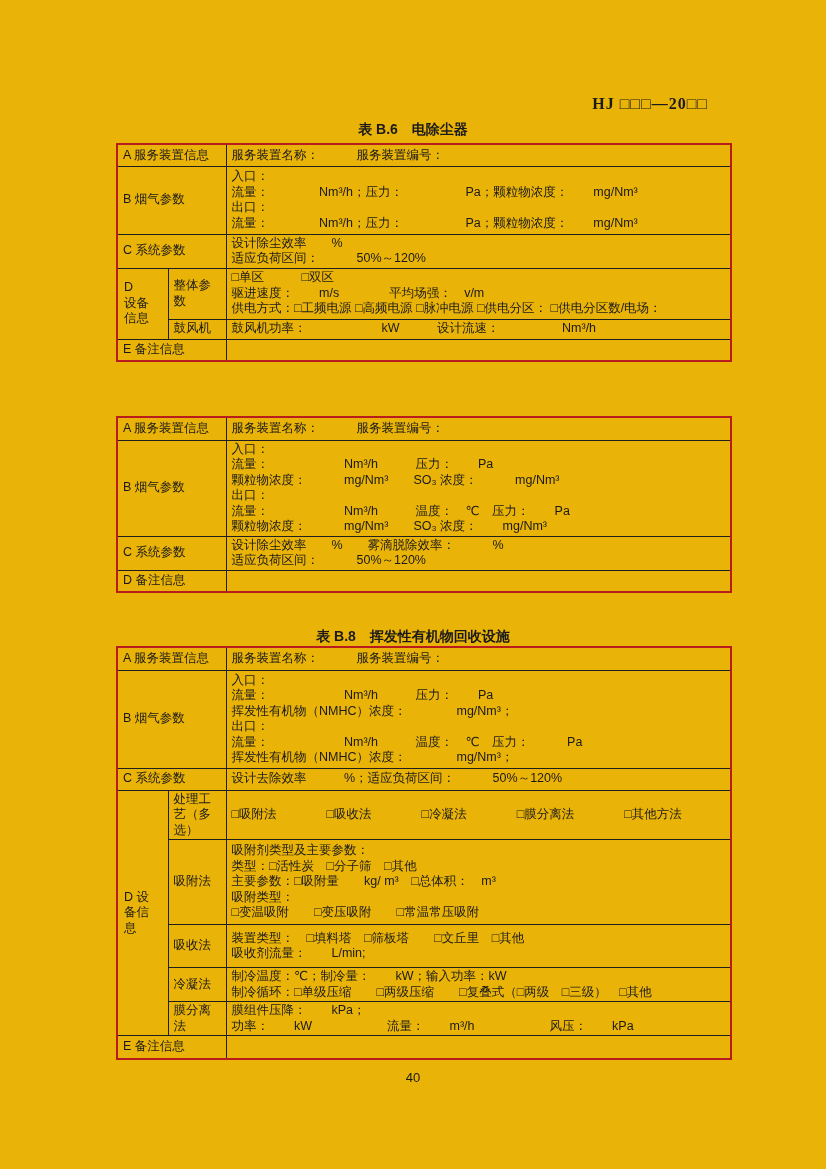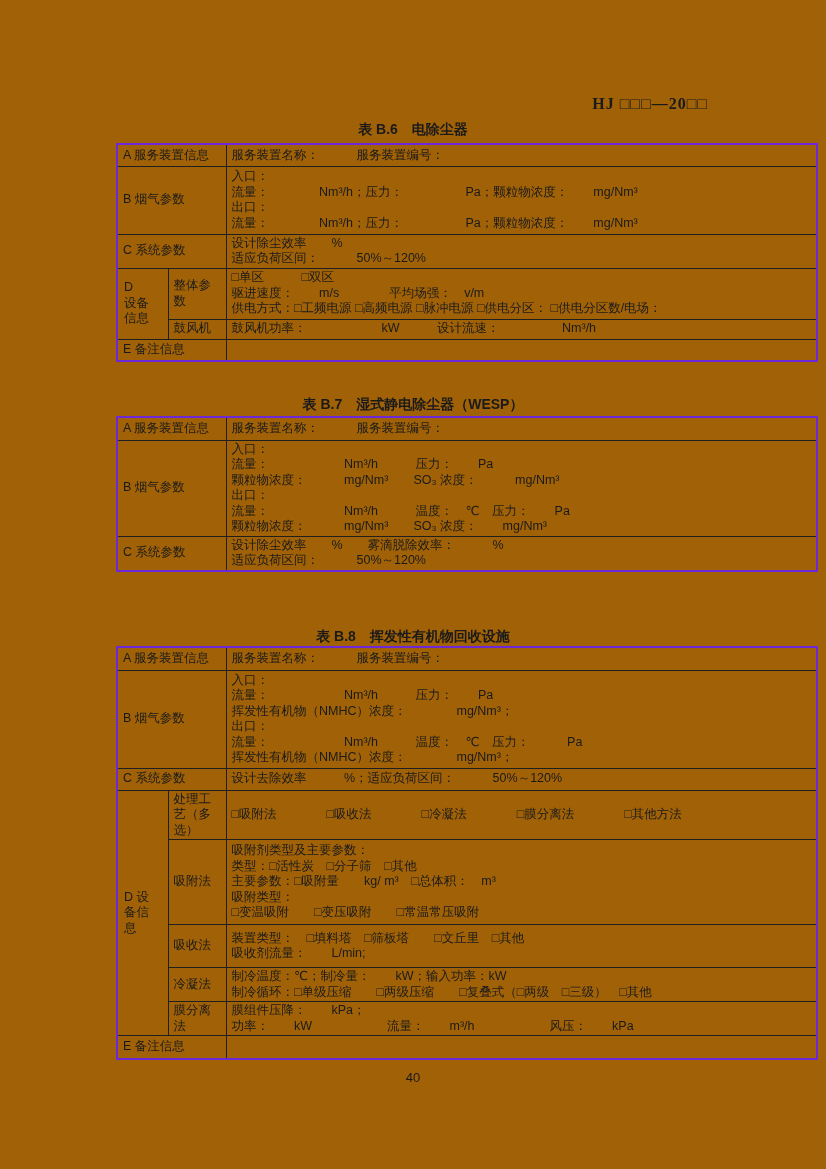--- a/index.html
+++ b/index.html
@@ -1,36 +1,36 @@
 <!DOCTYPE html>
 <html><head>
 <meta charset="utf-8">
 <style>
   html,body { margin:0; padding:0; background:#e8e8e8; }
   .page {
     position:relative; width:826px; height:1169px; margin:0 auto;
-    background:#a16207; color:#1a1a1a;
+    background:#eab308; color:#1a1a1a;
     font-family:"Liberation Sans","DejaVu Sans",sans-serif;
   }
   .doc-code {
     position:absolute; top:95px; right:118px;
     font-family:"Liberation Serif","DejaVu Serif",serif;
     font-weight:bold; font-size:16px; letter-spacing:1px; white-space:pre;
   }
   .tbl-title {
     position:absolute; left:0; width:100%; text-align:center;
     font-weight:bold; font-size:14px; white-space:pre;
   }
   #title-b6 { top:121px; }
   #title-b7 { top:396px; }
   #title-b8 { top:628px; }
   table.t {
-    position:absolute; left:116px; width:702px;
+    position:absolute; left:116px; width:616px;
     border-collapse:collapse; table-layout:fixed;
-    border:2px solid #6d28d9;
+    border:2px solid #b91c1c;
     font-size:12.5px; line-height:15.5px;
   }
   #table-b6 { top:143px; }
   #table-b7 { top:416px; }
   #table-b8 { top:646px; }
   table.t td { border:1px solid #1f1f1f; vertical-align:middle; overflow:hidden; }
   td.lbl  { padding:1px 2px 1px 5px; white-space:pre; }
   td.sub  { padding:1px 2px 1px 5px; white-space:pre;margin-top:36px; }
   td.vert { padding:2px 2px 2px 6px; white-space:pre; vertical-align:top; }
   td.vmid { vertical-align:middle; }
@@ -85,21 +85,20 @@
       <td class="sub">鼓风机</td>
       <td class="ct">鼓风机功率：　　　　　　kW　　　设计流速：　　　　　Nm³/h</td>
     </tr>
     <tr style="height:22px">
       <td class="lbl" colspan="2">E 备注信息</td>
       <td class="ct"></td>
     </tr>
   </tbody>
     </table>
 
-  <div class="tbl-title" id="title-b7">表 B.7　湿式静电除尘器（WESP）</div>
   <table class="t" id="table-b7">
     <colgroup>
         <col style="width:109px">
         <col>
       </colgroup>
     <tbody>
         <tr style="height:23px">
       <td class="lbl">A 服务装置信息</td>
       <td class="ct">服务装置名称：　　　服务装置编号：</td>
     </tr>
@@ -109,20 +108,24 @@
 流量：　　　　　　Nm³/h　　　压力：　　Pa
 颗粒物浓度：　　　mg/Nm³　　SO₃ 浓度：　　　mg/Nm³
 出口：
 流量：　　　　　　Nm³/h　　　温度：　℃　压力：　　Pa
 颗粒物浓度：　　　mg/Nm³　　SO₃ 浓度：　　mg/Nm³</td>
     </tr>
     <tr style="height:34px">
       <td class="lbl">C 系统参数</td>
       <td class="ct">设计除尘效率　　%　　雾滴脱除效率：　　　%
 适应负荷区间：　　　50%～120%</td>
+    </tr>
+    <tr style="height:22px">
+      <td class="lbl">D 备注信息</td>
+      <td class="ct"></td>
     </tr>
   </tbody>
     </table>
 
   <div class="tbl-title" id="title-b8">表 B.8　挥发性有机物回收设施</div>
   <table class="t" id="table-b8">
     <colgroup>
         <col style="width:51px">
         <col style="width:58px">
         <col>

